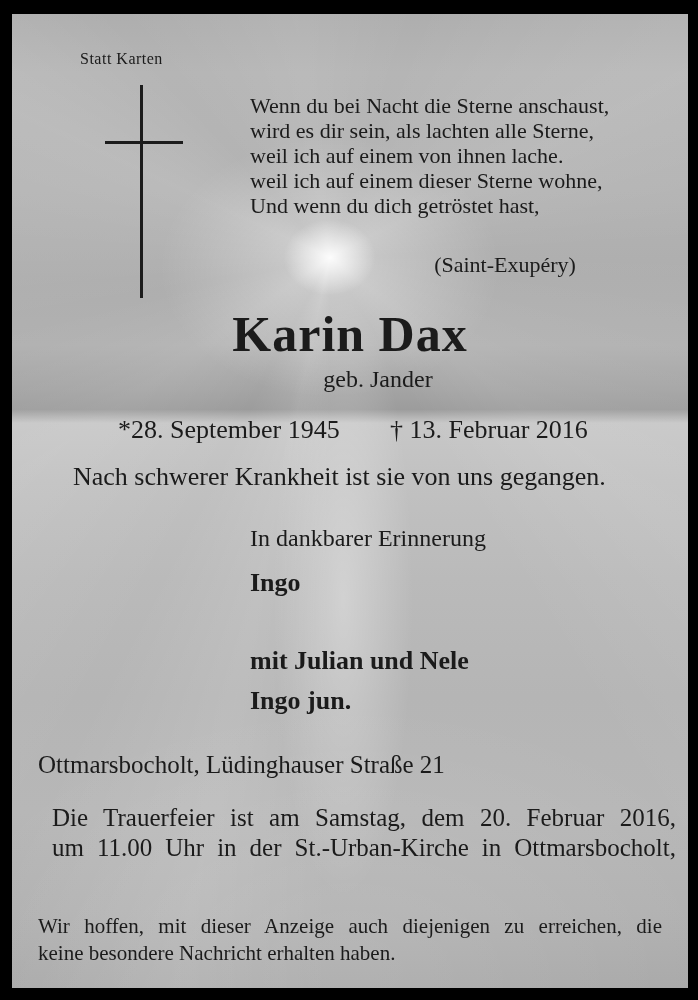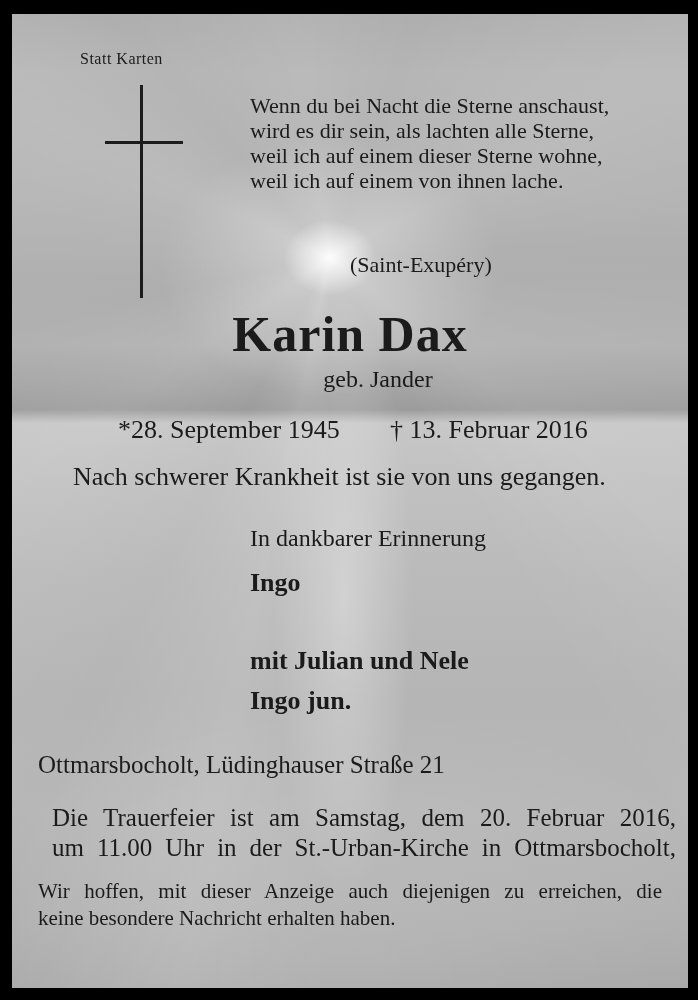--- a/index.html
+++ b/index.html
@@ -61,21 +61,21 @@
   }
   .poem {
     left: 238px; top: 79px;
     font-size: 22px;
     line-height: 25px;
     white-space: nowrap;
   }
   .attrib {
     left: 338px; top: 238px;
     width: 310px;
-    text-align: left;
+    text-align: center;
     font-size: 22px;
   }
   .name {
     left: 0; top: 291px;
     width: 676px;
     text-align: center;
     font-size: 50px;
     font-weight: bold;
     letter-spacing: 1px;
     margin: 0;
@@ -113,21 +113,21 @@
     font-size: 25px;
     white-space: nowrap;
   }
   .funeral {
     left: 40px; top: 789px;
     width: 624px;
     font-size: 25px;
     line-height: 29.5px;
   }
   .closing {
-    left: 26px; top: 864px;
+    left: 26px; top: 899px;
     width: 624px;
     font-size: 21px;
     line-height: 26.5px;
   }
   .jline { text-align: justify; text-align-last: justify; }
   .lline { text-align: left; }
 </style>
 </head>
 <body>
 
@@ -135,22 +135,23 @@
   <div class="notice">
 
     <div class="abs statt">Statt Karten</div>
 
     <div class="abs cross-v"></div>
     <div class="abs cross-h"></div>
 
     <div class="abs poem">
       <div>Wenn du bei Nacht die Sterne anschaust,</div>
       <div>wird es dir sein, als lachten alle Sterne,</div>
+      <div>weil ich auf einem von ihnen lache.</div>
       <div>weil ich auf einem dieser Sterne wohne,</div>
-      <div>weil ich auf einem von ihnen lache.</div>
+      <div>Und wenn du dich getröstet hast,</div>
     </div>
 
     <div class="abs attrib">(Saint-Exupéry)</div>
 
     <h1 class="abs name">Karin Dax</h1>
     <div class="abs maiden">geb. Jander</div>
 
     <span class="abs birth">*28. September 1945</span>
     <span class="abs death">† 13. Februar 2016</span>
 

